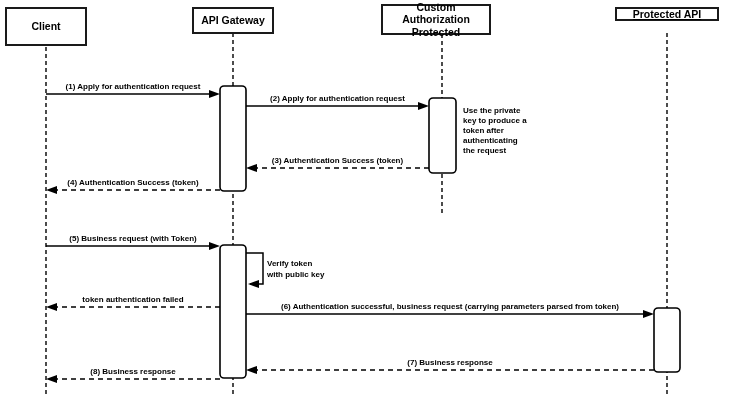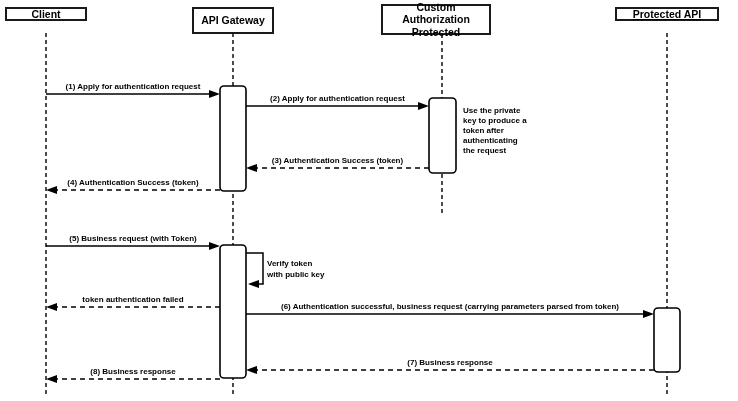--- a/index.html
+++ b/index.html
@@ -58,21 +58,21 @@
       <polygon points="248,284 259,280 259,288" fill="#000000"></polygon>
       <text x="267" y="266">Verify token</text>
       <text x="267" y="277">with public key</text>
       <text x="463" y="113">Use the private</text>
       <text x="463" y="123">key to produce a</text>
       <text x="463" y="133">token after</text>
       <text x="463" y="143">authenticating</text>
       <text x="463" y="153">the request</text>
     </svg>
   <div id="actor-layer">
-      <div class="actor-box" style="left: 5px; top: 7px; width: 82px; height: 14px;">
+      <div class="actor-box" style="left: 5px; top: 7px; width: 82px; height: 39px;">
         <div>Client</div>
       </div>
       <div class="actor-box" style="left: 192px; top: 7px; width: 82px; height: 27px; align-items: center;">
         <div>API Gateway</div>
       </div>
       <div class="actor-box" style="left: 381px; top: 4px; width: 110px; height: 31px;">
         <div>Custom Authorization</div>
         <div>Protected</div>
       </div>
       <div class="actor-box" style="left: 615px; top: 7px; width: 104px; height: 14px; text-decoration: underline;">

